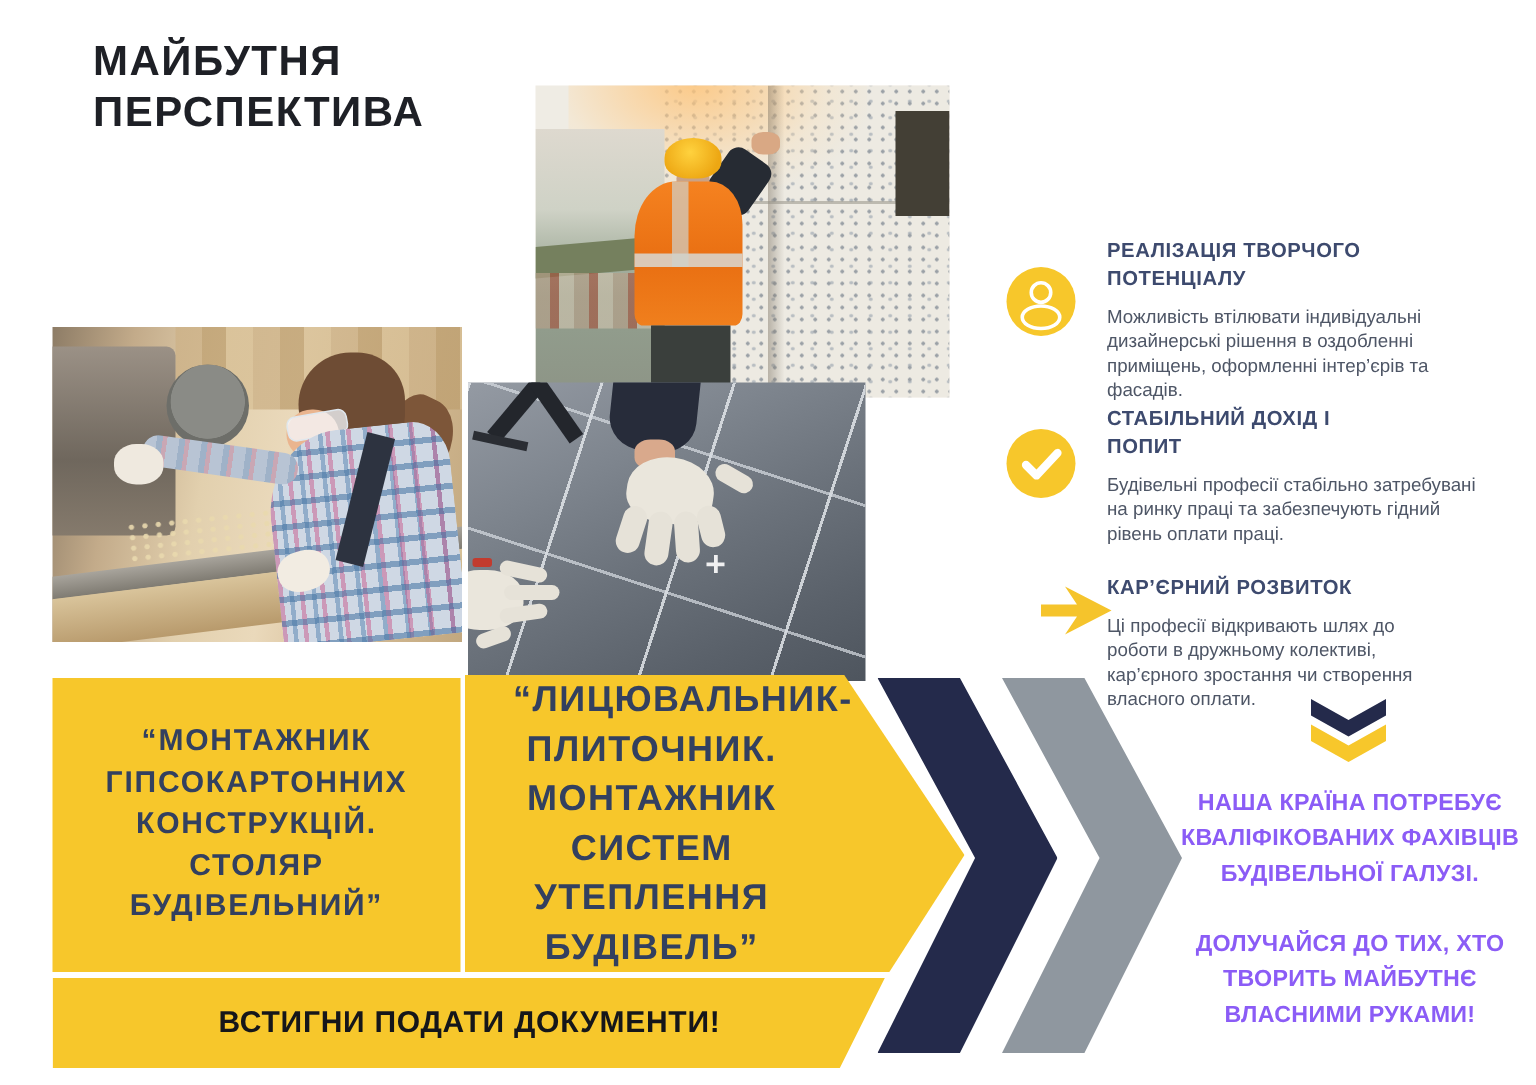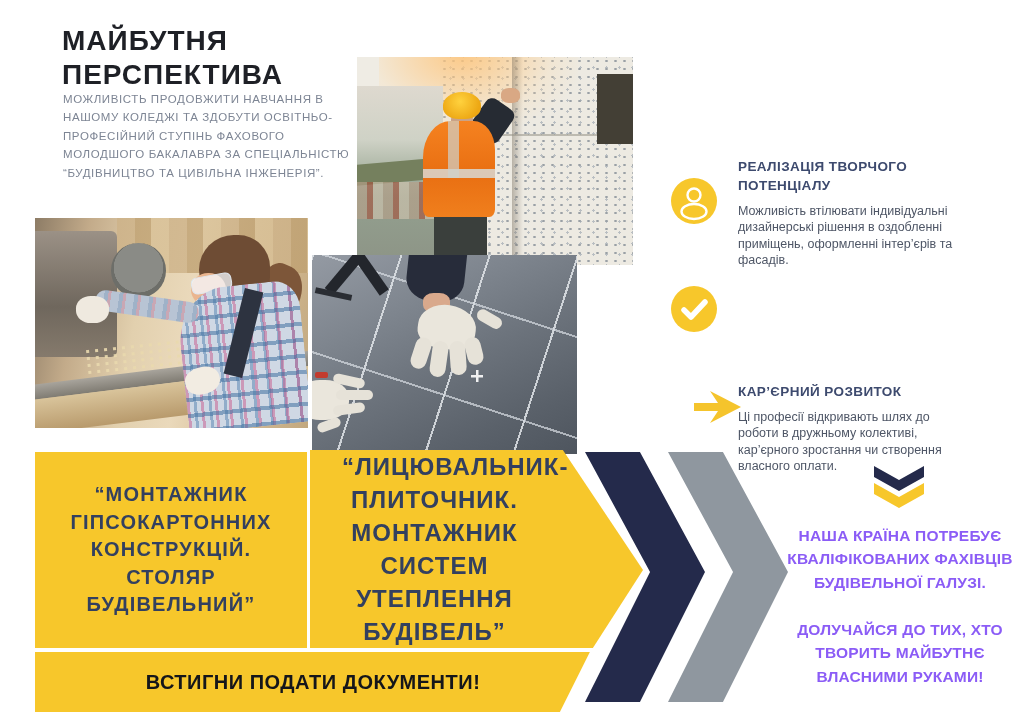--- a/index.html
+++ b/index.html
@@ -140,21 +140,20 @@
 </style>
 </head>
 <body>
 
 <div class="poster">
 
   <h1 class="page-title">
     <span>МАЙБУТНЯ</span>
     <span>ПЕРСПЕКТИВА</span>
   </h1>
-  <p class="intro">МОЖЛИВІСТЬ ПРОДОВЖИТИ НАВЧАННЯ В НАШОМУ КОЛЕДЖІ ТА ЗДОБУТИ ОСВІТНЬО-ПРОФЕСІЙНИЙ СТУПІНЬ ФАХОВОГО МОЛОДШОГО БАКАЛАВРА ЗА СПЕЦІАЛЬНІСТЮ “БУДІВНИЦТВО ТА ЦИВІЛЬНА ІНЖЕНЕРІЯ”.</p>
 
   <div class="photo photo-insulation" role="img" aria-label="Будівельник у помаранчевому жилеті та жовтій касці монтує плити утеплення на фасаді">
     <div class="pi-dots"></div>
     <div class="pi-glow"></div>
     <div class="pi-sky"></div>
     <div class="pi-hill"></div>
     <div class="pi-town"></div>
     <div class="pi-corner"></div>
     <div class="pi-seam"></div>
     <div class="pi-window"></div>
@@ -226,20 +225,24 @@
   </div>
 
   <div class="benefit b2">
     <span class="icon-wrap">
       <span class="icon-circle">
         <svg width="46" height="46" viewBox="0 0 46 46" aria-hidden="true">
           <path d="M13 24 l7 7 l14 -15" fill="none" stroke="#fff" stroke-width="5.5" stroke-linecap="round" stroke-linejoin="round"></path>
         </svg>
       </span>
     </span>
+    <div class="btxt">
+      <h3>СТАБІЛЬНИЙ ДОХІД І ПОПИТ</h3>
+      <p>Будівельні професії стабільно затребувані на ринку праці та забезпечують гідний рівень оплати праці.</p>
+    </div>
   </div>
 
   <div class="benefit b3">
     <span class="icon-wrap">
       <span style="position:static;">
         <svg width="48" height="36" viewBox="0 0 48 36" aria-hidden="true">
           <polygon points="0,14 24,14 16,2 47,18 16,34 24,22 0,22" fill="#F5C42C"></polygon>
         </svg>
       </span>
     </span>

